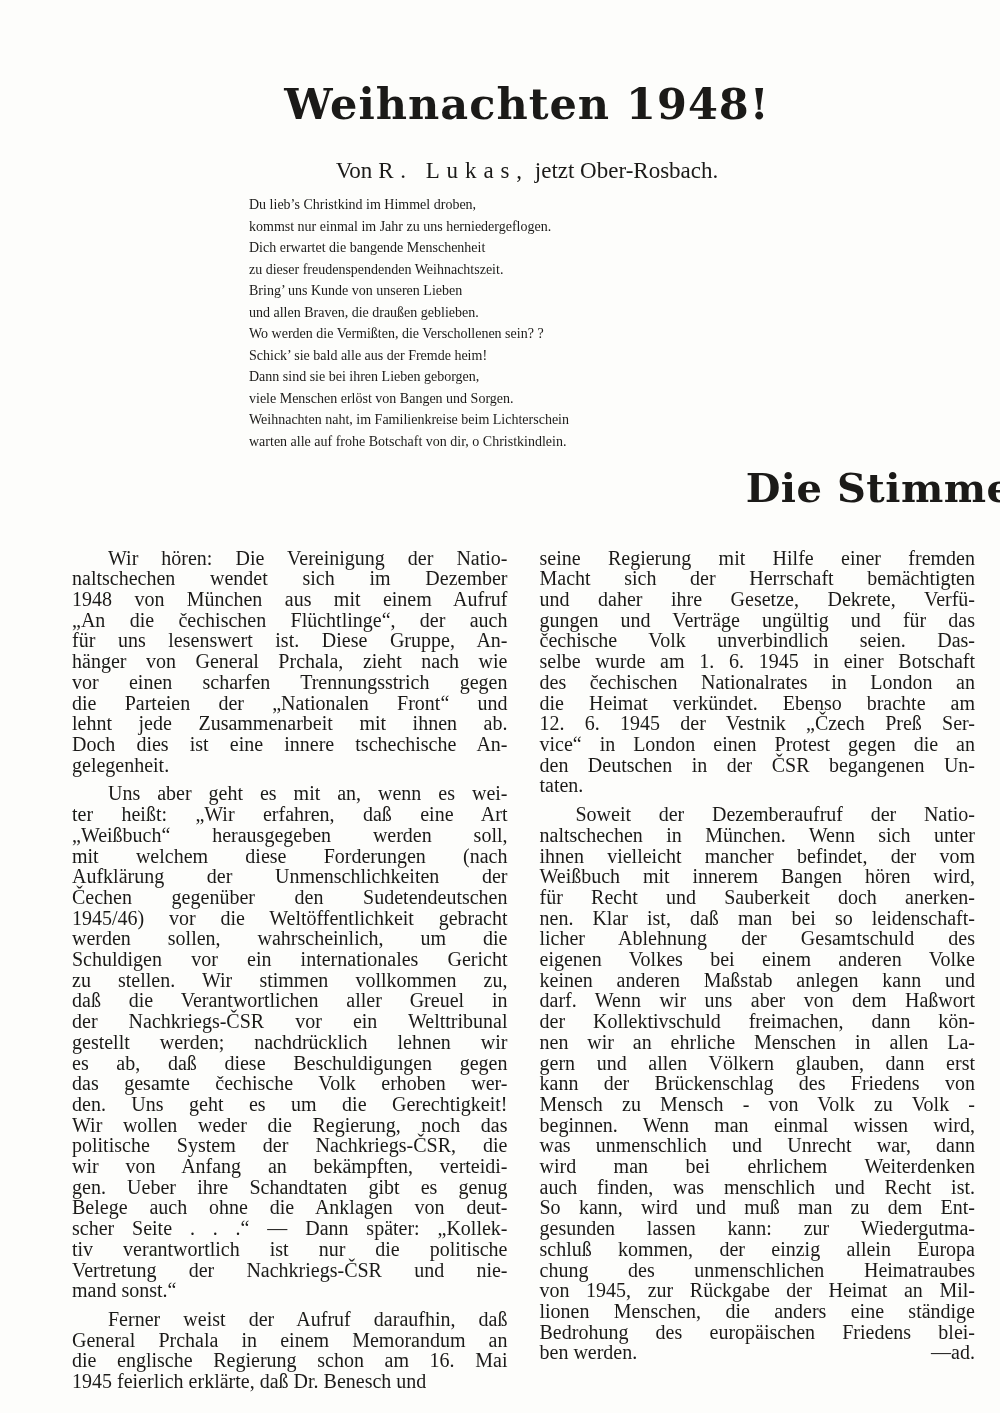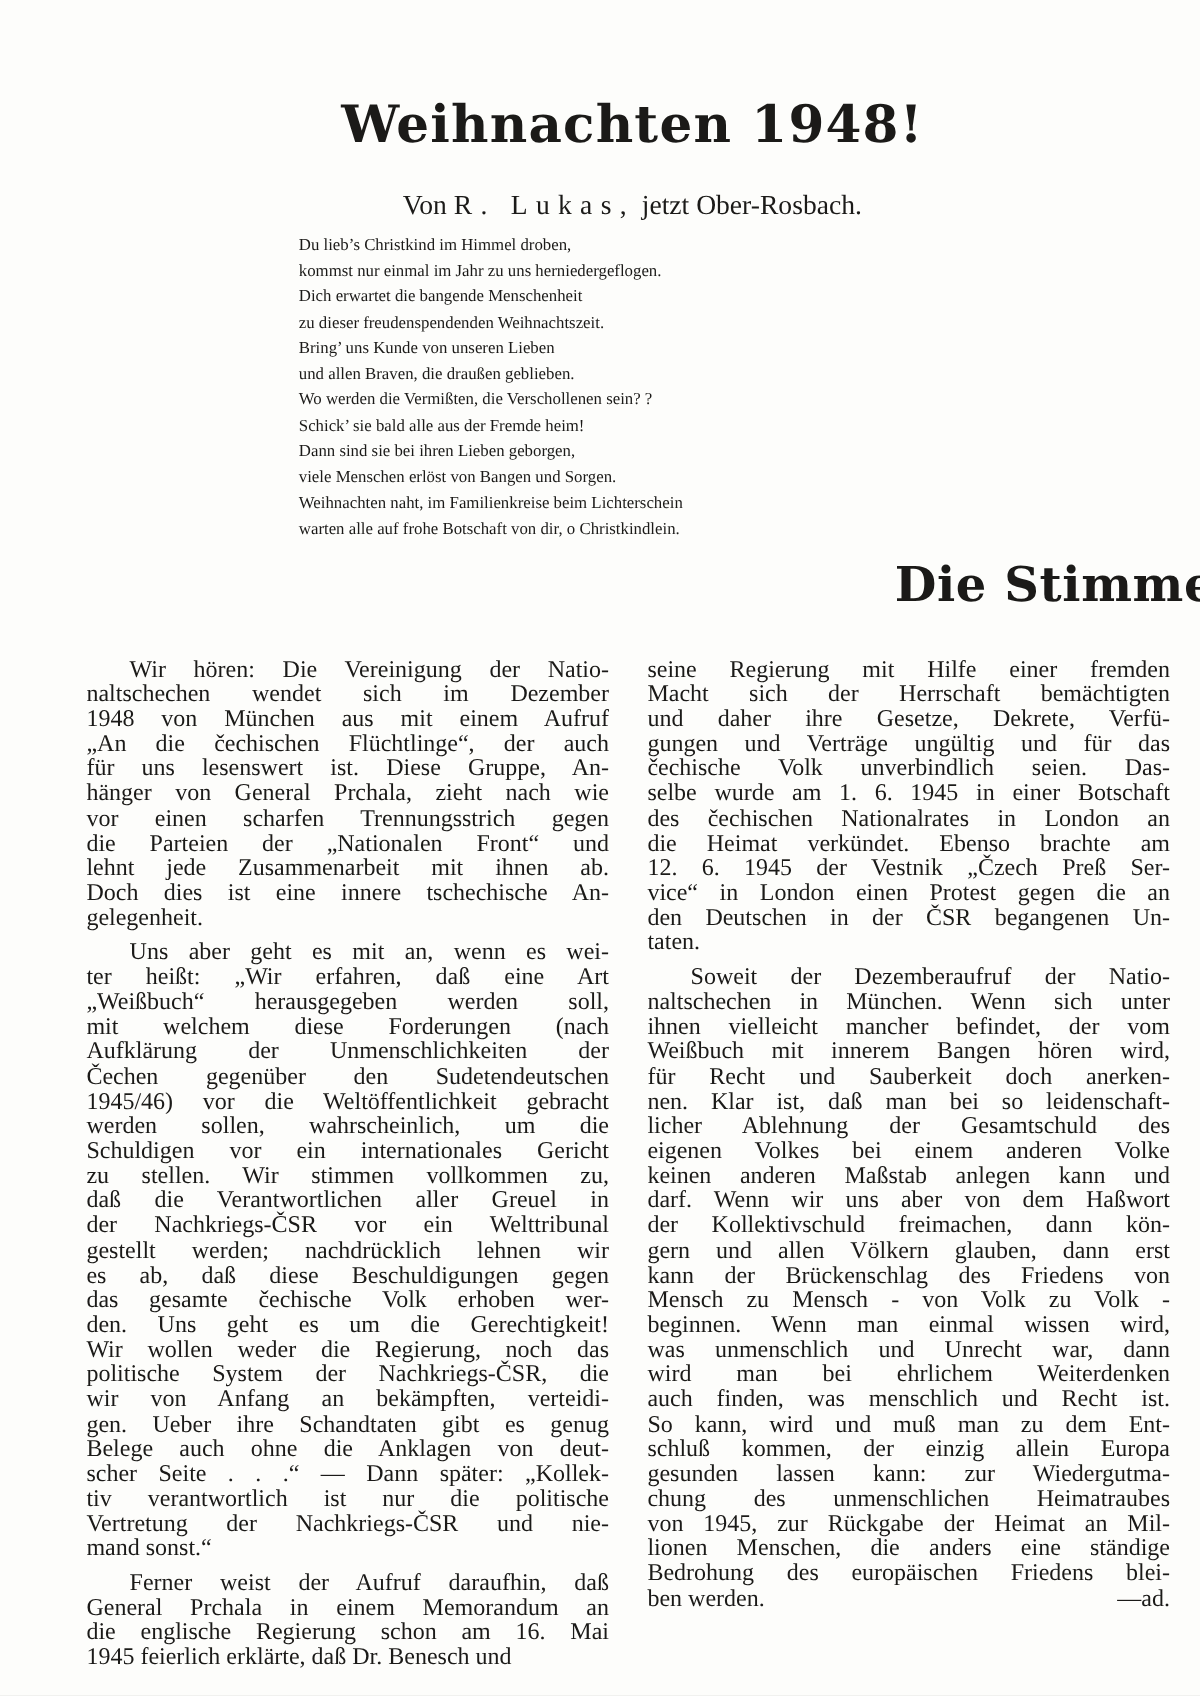--- a/index.html
+++ b/index.html
@@ -184,30 +184,31 @@
           <div class="line">naltschechen in München. Wenn sich unter</div>
           <div class="line">ihnen vielleicht mancher befindet, der vom</div>
           <div class="line">Weißbuch mit innerem Bangen hören wird,</div>
           <div class="line">für Recht und Sauberkeit doch anerken-</div>
           <div class="line">nen. Klar ist, daß man bei so leidenschaft-</div>
           <div class="line">licher Ablehnung der Gesamtschuld des</div>
           <div class="line">eigenen Volkes bei einem anderen Volke</div>
           <div class="line">keinen anderen Maßstab anlegen kann und</div>
           <div class="line">darf. Wenn wir uns aber von dem Haßwort</div>
           <div class="line">der Kollektivschuld freimachen, dann kön-</div>
+          <div class="line">nen wir an ehrliche Menschen in allen La-</div>
           <div class="line">gern und allen Völkern glauben, dann erst</div>
           <div class="line">kann der Brückenschlag des Friedens von</div>
           <div class="line">Mensch zu Mensch - von Volk zu Volk -</div>
           <div class="line">beginnen. Wenn man einmal wissen wird,</div>
           <div class="line">was unmenschlich und Unrecht war, dann</div>
           <div class="line">wird man bei ehrlichem Weiterdenken</div>
           <div class="line">auch finden, was menschlich und Recht ist.</div>
           <div class="line">So kann, wird und muß man zu dem Ent-</div>
+          <div class="line">gesunden lassen kann: zur Wiedergutma-</div>
           <div class="line">schluß kommen, der einzig allein Europa</div>
-          <div class="line">gesunden lassen kann: zur Wiedergutma-</div>
           <div class="line">chung des unmenschlichen Heimatraubes</div>
           <div class="line">von 1945, zur Rückgabe der Heimat an Mil-</div>
           <div class="line">lionen Menschen, die anders eine ständige</div>
           <div class="line">Bedrohung des europäischen Friedens blei-</div>
           <div class="line lastline sigline">
             <span>ben werden.</span>
             <span>—ad.</span>
           </div>
         </div>
       </div>

